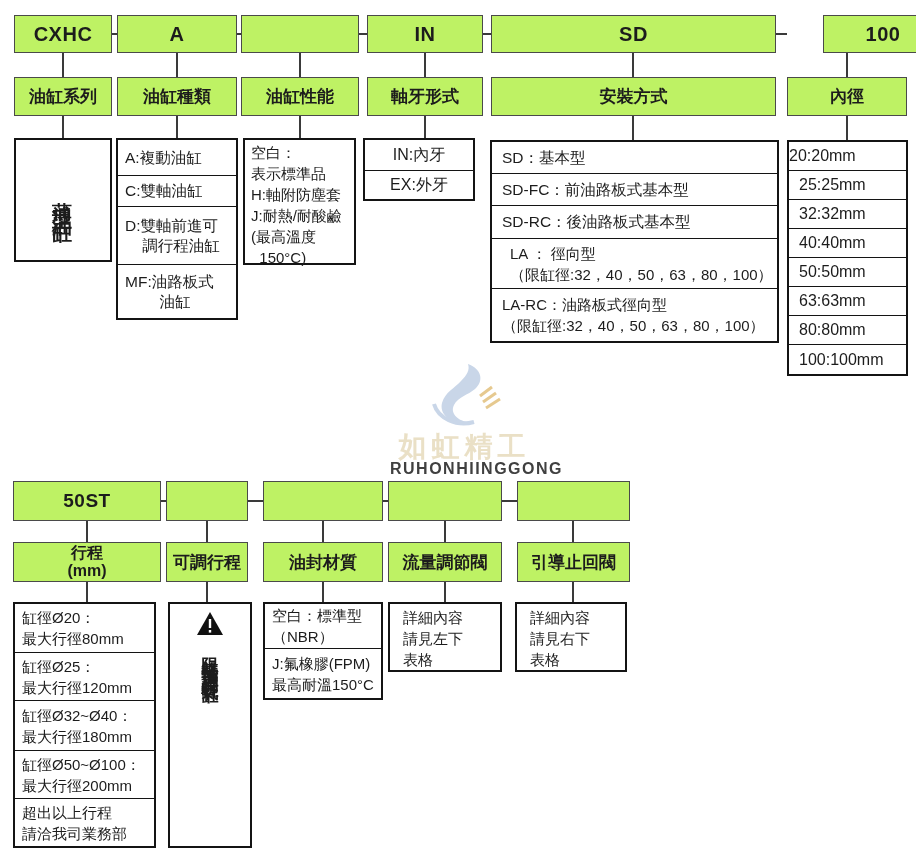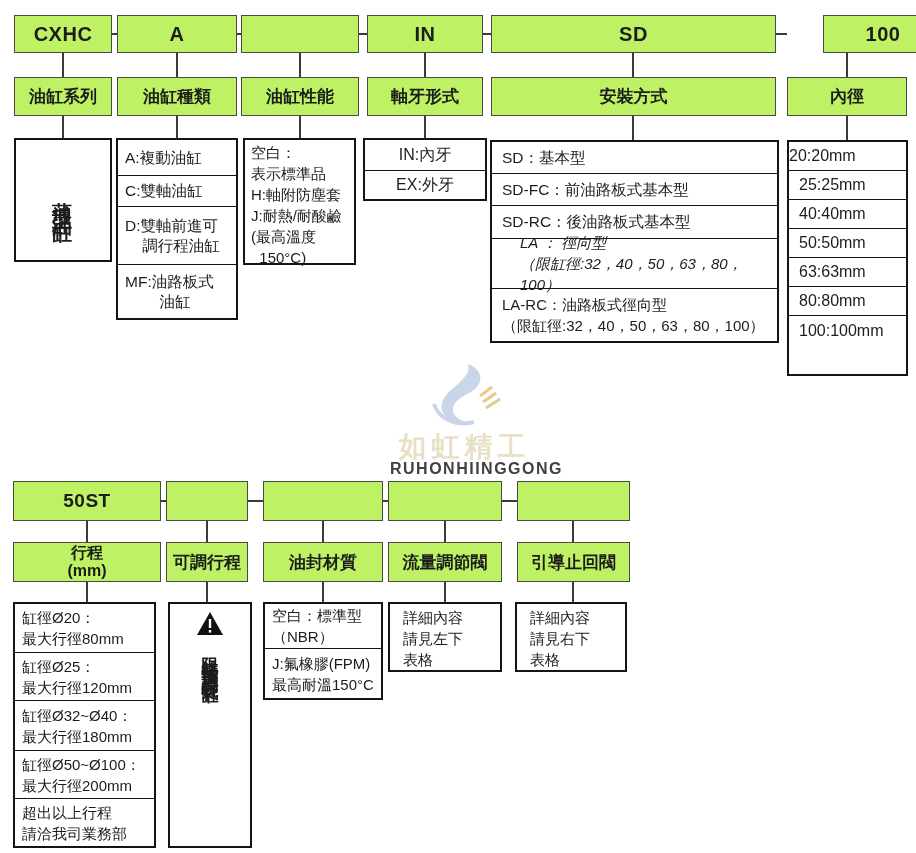--- a/index.html
+++ b/index.html
@@ -106,38 +106,39 @@
         油缸</div>
   </div>
 
   <div class="abs dbox pre smalltext" style="left:243px;top:138px;width:113px;height:127px;padding:2px 0 0 6px;">空白：
 表示標準品
 H:軸附防塵套
 J:耐熱/耐酸鹼
 (最高溫度
   150°C)</div>
 
-  <div class="abs dbox" style="left:363px;top:138px;width:124px;height:63px;">
+  <div class="abs dbox" style="left:363px;top:138px;width:112px;height:63px;">
     <div class="dcell" style="height:31px;justify-content:center;font-size:16px;">IN:內牙</div>
     <div class="dcell last" style="height:28px;justify-content:center;font-size:16px;">EX:外牙</div>
   </div>
 
   <div class="abs dbox" style="left:490px;top:140px;width:289px;height:203px;">
     <div class="dcell celltext" style="height:32px;padding-left:10px;">SD：基本型</div>
     <div class="dcell celltext" style="height:32px;padding-left:10px;">SD-FC：前油路板式基本型</div>
     <div class="dcell celltext" style="height:33px;padding-left:10px;">SD-RC：後油路板式基本型</div>
-    <div class="dcell smalltext preline" style="height:50px;padding-left:28px;font-style:italic;">LA ： 徑向型
+    <div class="dcell smalltext preline" style="height:50px;padding-left:18px;">LA ： 徑向型
 （限缸徑:32，40，50，63，80，100）</div>
     <div class="dcell smalltext preline last" style="height:52px;padding-left:10px;">LA-RC：油路板式徑向型
 （限缸徑:32，40，50，63，80，100）</div>
   </div>
 
   <div class="abs dbox" style="left:787px;top:140px;width:121px;height:236px;">
     <div class="dcell" style="height:29px;font-size:16px;">20:20mm</div>
     <div class="dcell" style="height:29px;padding-left:10px;font-size:16px;">25:25mm</div>
+    <div class="dcell" style="height:29px;padding-left:10px;font-size:16px;">32:32mm</div>
     <div class="dcell" style="height:29px;padding-left:10px;font-size:16px;">40:40mm</div>
     <div class="dcell" style="height:29px;padding-left:10px;font-size:16px;">50:50mm</div>
     <div class="dcell" style="height:29px;padding-left:10px;font-size:16px;">63:63mm</div>
     <div class="dcell" style="height:29px;padding-left:10px;font-size:16px;">80:80mm</div>
     <div class="dcell last" style="height:29px;padding-left:10px;font-size:16px;">100:100mm</div>
   </div>
 
   <div class="abs gbox code" style="left:13px;top:481px;width:148px;height:40px;font-size:19px;">50ST</div>
   <div class="abs gbox code" style="left:166px;top:481px;width:82px;height:40px;"></div>
   <div class="abs gbox code" style="left:263px;top:481px;width:120px;height:40px;"></div>

